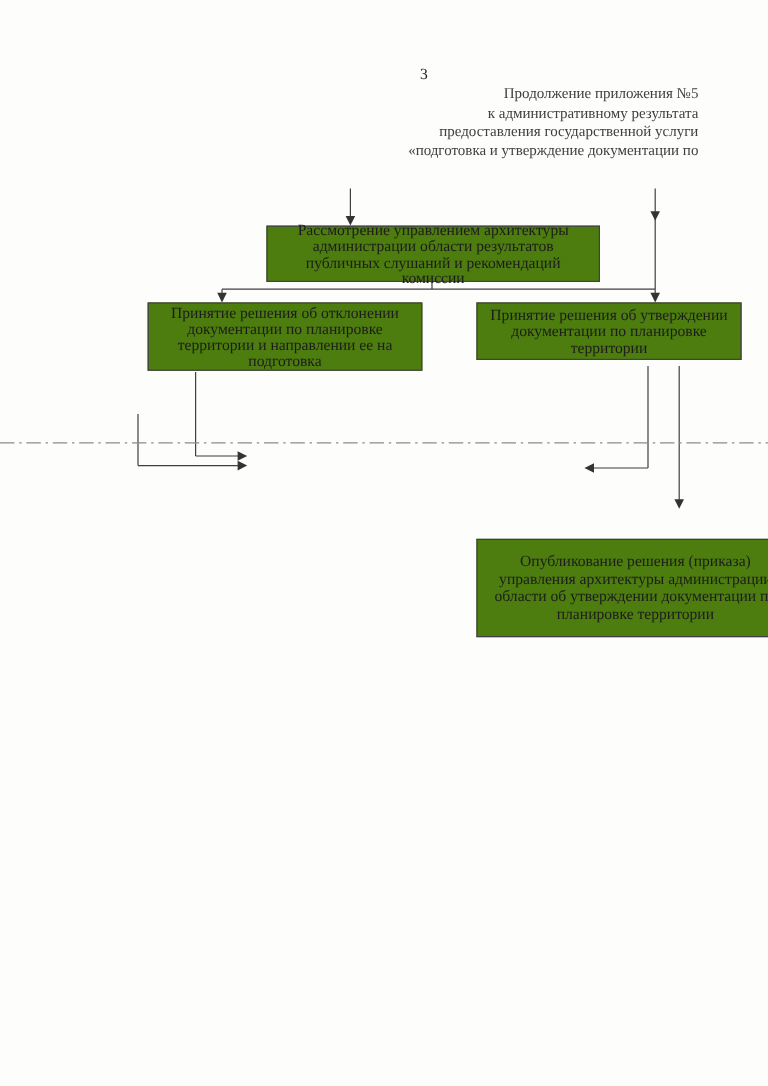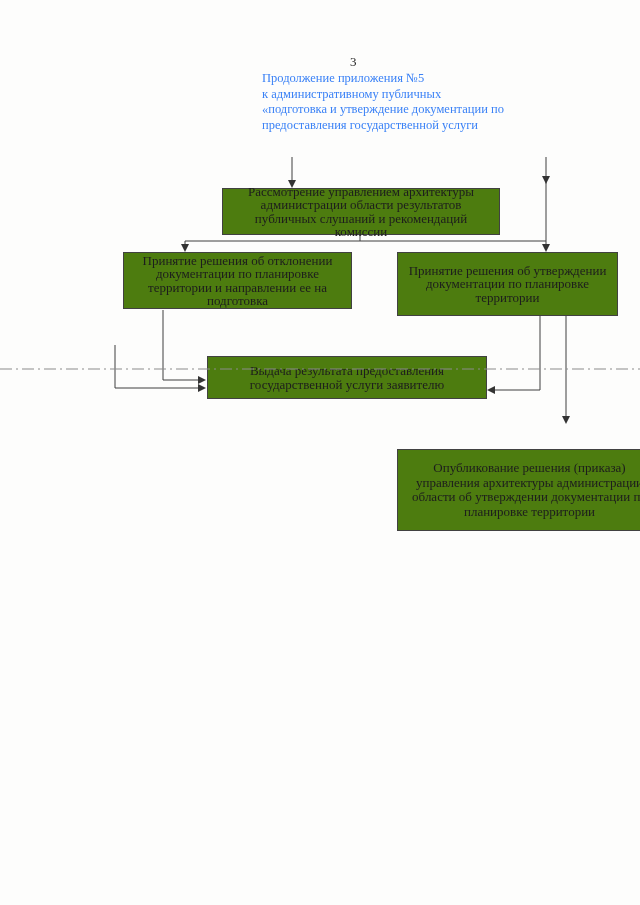--- a/index.html
+++ b/index.html
@@ -21,24 +21,24 @@
     position: absolute;
     left: 350px;
     top: 54px;
     font-size: 13px;
   }
   .doc-header {
     position: absolute;
     left: 262px;
     top: 71px;
     width: 320px;
-    text-align: left;
+    text-align: right;
     font-size: 12.5px;
     line-height: 15.5px;
-    color: #3b82f6;
+    color: #404040;
   }
   .connectors, .overlay {
     position: absolute;
     left: 0;
     top: 0;
     pointer-events: none;
   }
   .connectors { z-index: 1; }
   .overlay { z-index: 5; }
   .fbox {
@@ -51,39 +51,39 @@
     align-items: center;
     justify-content: center;
     text-align: center;
     font-size: 13px;
     line-height: 13.5px;
     padding: 15px 8px;
     color: #1d1d1d;
   }
   .fbox.review  { left: 222px; top: 188px; width: 278px; height: 47px; }
   .fbox.reject  { left: 123px; top: 252px; width: 229px; height: 57px; }
-  .fbox.approve { left: 397px; top: 252px; width: 221px; height: 64px; }
+  .fbox.approve { left: 397px; top: 252px; width: 221px; height: 48px; }
   .fbox.issue   { left: 207px; top: 356px; width: 280px; height: 43px; }
   .fbox.publish { left: 397px; top: 449px; width: 265px; height: 82px; line-height: 14.5px; }
   .connectors line { stroke: #3f3f3f; stroke-width: 1; }
   .connectors polygon { fill: #333333; }
   .overlay line { stroke: #8b8b8b; stroke-width: 1; }
 </style>
 </head>
 <body>
 
 <div class="page">
 
   <div class="page-number">3</div>
 
   <div class="doc-header">
     <div>Продолжение приложения №5</div>
-    <div>к административному публичных</div>
+    <div>к административному результата</div>
+    <div>предоставления государственной услуги</div>
     <div>«подготовка и утверждение документации по</div>
-    <div>предоставления государственной услуги</div>
   </div>
 
   <svg class="connectors" width="640" height="905" viewBox="0 0 640 905">
 
     <g>
       <line x1="292" y1="157" x2="292" y2="181"></line>
       <polygon points="288,180 296,180 292,188"></polygon>
     </g>
 
     <g>
@@ -129,21 +129,20 @@
       <polygon points="562,416 570,416 566,424"></polygon>
     </g>
   </svg>
 
   <div class="fbox review">Рассмотрение управлением архитектуры администрации области результатов публичных слушаний и рекомендаций комиссии</div>
 
   <div class="fbox reject">Принятие решения об отклонении документации по планировке территории и направлении ее на подготовка</div>
 
   <div class="fbox approve">Принятие решения об утверждении документации по планировке территории</div>
 
-  <div class="fbox issue">Выдача результата предоставления государственной услуги заявителю</div>
 
   <div class="fbox publish">Опубликование решения (приказа) управления архитектуры администрации области об утверждении документации по планировке территории</div>
 
   <svg class="overlay" width="640" height="905" viewBox="0 0 640 905">
     <line x1="0" y1="369" x2="640" y2="369" stroke-dasharray="12 4 2 4"></line>
   </svg>
 
 </div>
 
 </body></html>

